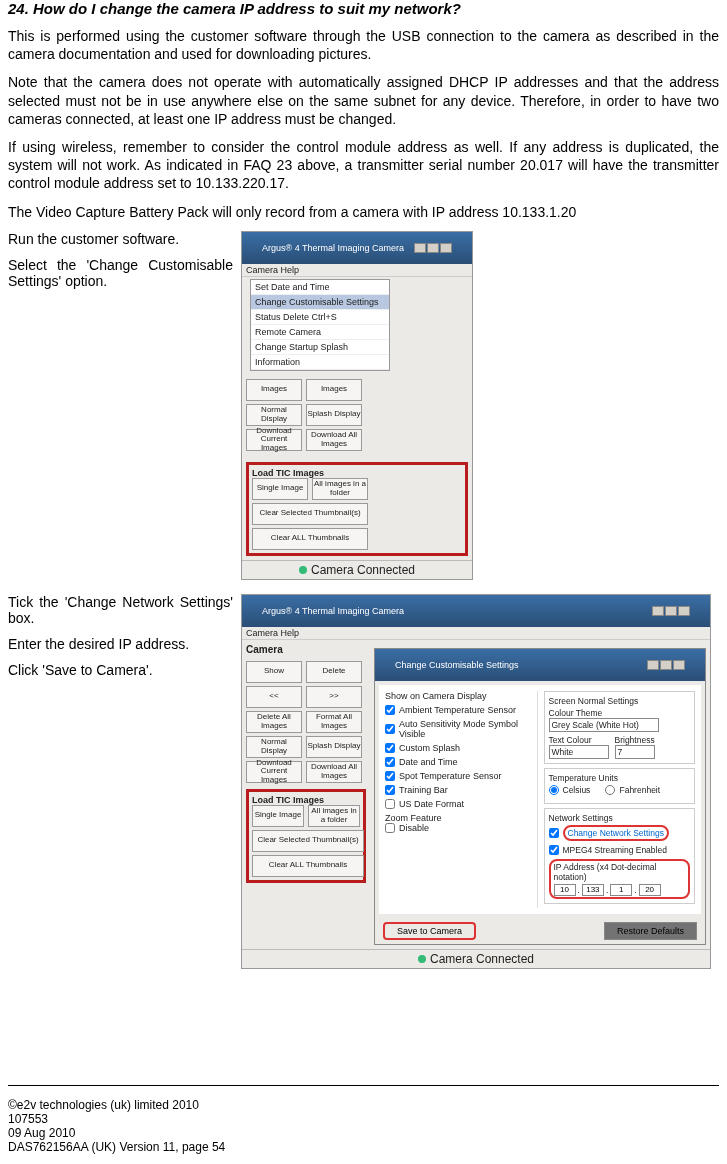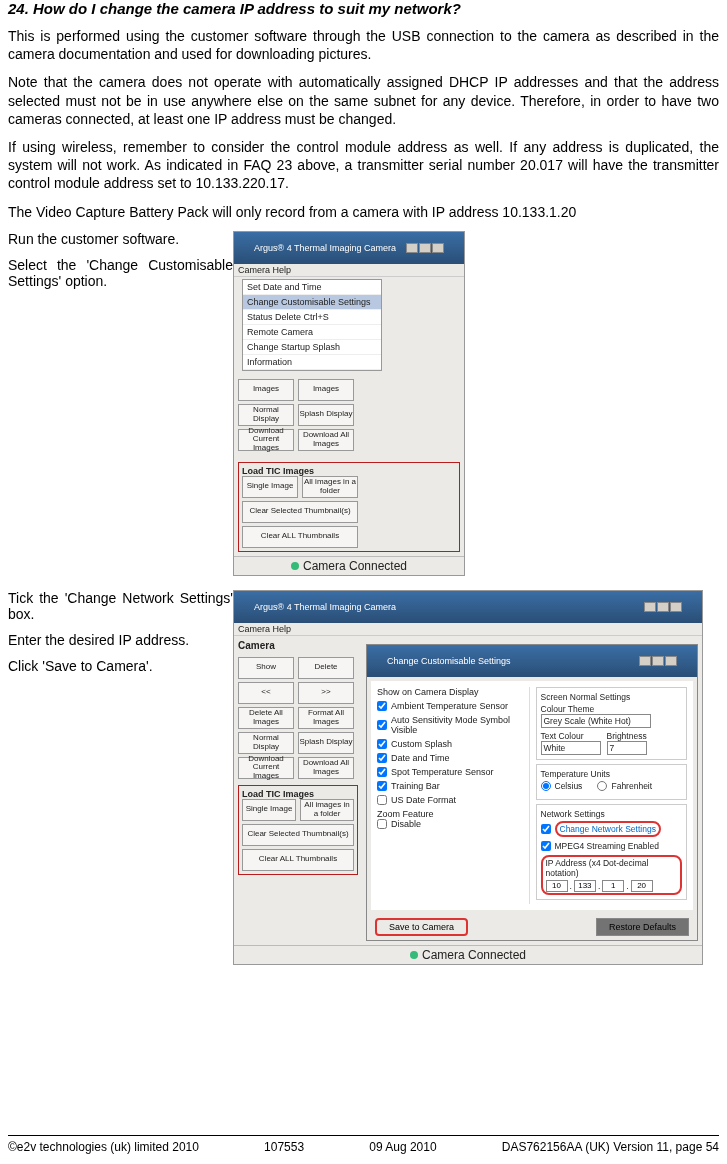--- a/index.html
+++ b/index.html
@@ -16,21 +16,21 @@
     font-weight: bold;
     font-style: italic;
     font-size: 15px;
     margin-bottom: 10px;
   }
   .para {
     text-align: justify;
     margin-bottom: 10px;
     line-height: 1.3;
   }
-  .row { display: flex; align-items: flex-start; gap: 0; margin-bottom: 14px; }
+  .row { display: flex; align-items: flex-start; gap: 8px; margin-bottom: 14px; }
   .row .txt { flex: 0 0 225px; }
   .row .txt p { margin-bottom: 10px; text-align: justify; }
   .screenshot {
     border: 1px solid #999;
     background: #eceae6;
     font-size: 9px;
     color: #222;
   }
   .titlebar {
     background: linear-gradient(#3a6ea5,#2a4e76);
@@ -58,21 +58,21 @@
   .sbtn {
     border:1px solid #999;
     background:#f6f5f3;
     width:56px; height:22px;
     font-size:8px;
     text-align:center;
     display:flex; align-items:center; justify-content:center;
     line-height:1.1;
   }
   .groupbox {
-    border:1px solid #b91c1c;
+    border:3px solid #b91c1c;
     margin:4px;
     padding:3px;
   }
   .statusbar { padding:2px 4px; border-top:1px solid #bbb; font-size:12px; display:flex; align-items:center; gap:4px;justify-content:center; }
   .statusbar .dot { width:8px; height:8px; border-radius:50%; background:#3b7; display:inline-block; }
   .ss1 { width: 232px; }
   .ss2 { width: 470px; }
   .ss2 .body { display:flex; }
   .ss2 .leftcol { width:128px; padding:4px; }
   .dialog {
@@ -93,24 +93,25 @@
   .red-oval { border:2px solid #d33; border-radius:8px; padding:1px 3px; display:inline-block; }
   .dlgbtns { display:flex; gap:8px; justify-content:space-between; padding:4px 8px; }
   .dlgbtn { border:1px solid #888; background:#737373; padding:2px 12px; font-size:9px; }
   .dlgbtn.save { border:2px solid #d33; border-radius:4px; background:#eceae6; }
   .sel-combo { border:1px solid #888; background:#fff; width:110px; padding:1px 2px; font-size:8.5px; }
   .footer {
     position: absolute;
     bottom: 10px;
     left: 8px; right: 8px;
     border-top: 1px solid #000;
-    padding-top: 4px;
+    padding-top: 12px;
     font-size: 12px;
     display: flex;
     justify-content: space-between;
+    flex-direction: column;
   }
 </style>
 </head>
 <body>
 
 <div class="heading">24. How do I change the camera IP address to suit my network?</div>
 <p class="para">This is performed using the customer software through the USB connection to the camera as described in the camera documentation and used for downloading pictures.</p>
 <p class="para">Note that the camera does not operate with automatically assigned DHCP IP addresses and that the address selected must not be in use anywhere else on the same subnet for any device. Therefore, in order to have two cameras connected, at least one IP address must be changed.</p>
 <p class="para">If using wireless, remember to consider the control module address as well. If any address is duplicated, the system will not work. As indicated in FAQ 23 above, a transmitter serial number 20.017 will have the transmitter control module address set to 10.133.220.17.</p>
 <p class="para">The Video Capture Battery Pack will only record from a camera with IP address 10.133.1.20</p>

